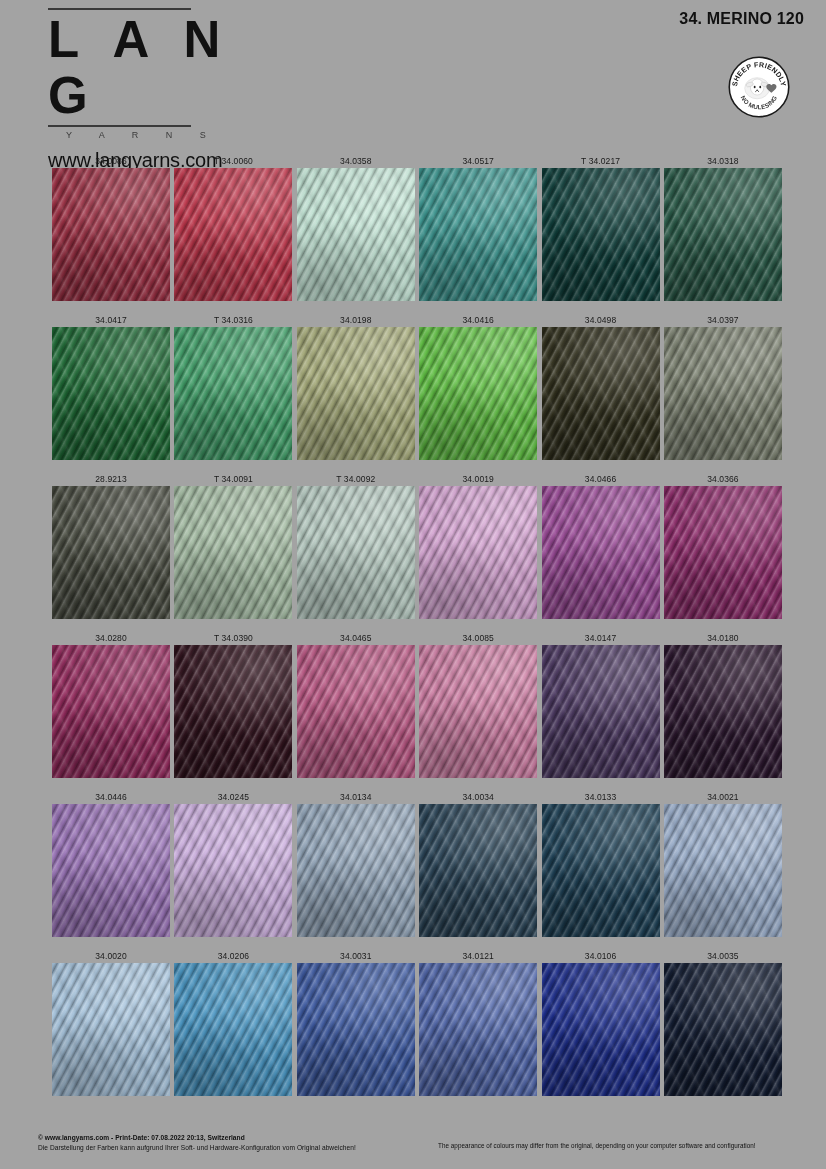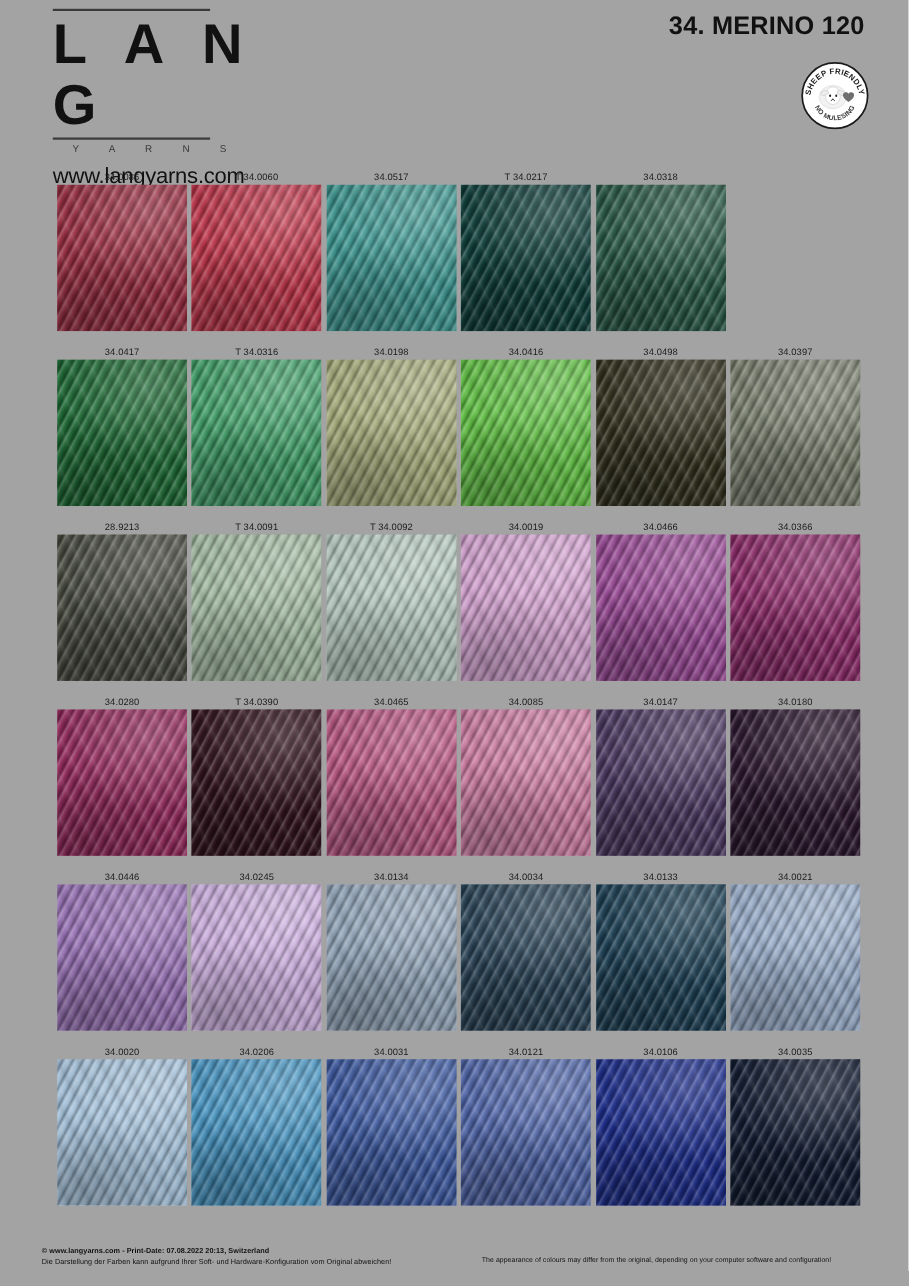--- a/index.html
+++ b/index.html
@@ -47,22 +47,22 @@
     font-family: "Liberation Sans", sans-serif;
     font-size: 20px;
     color: #111;
     margin-left: 2px;
     margin-top: 9px;
     letter-spacing: -0.2px;
   }
 
   .card-title {
     position: absolute;
-    right: 40px; top: 10px;
-    font-size: 23px;
+    right: 22px; top: 10px;
+    font-size: 16px;
     font-weight: bold;
     color: #111;
     letter-spacing: 0.2px;
   }
 
   
   .badge {
     position: absolute;
     right: 36px; top: 56px;
     width: 62px; height: 62px;
@@ -210,20 +210,28 @@
       </div>
       <div class="cell">
         <div class="cell-label">T 34.0060</div>
         <div class="swatch" style="background-color: rgb(192, 55, 76);">
             <div class="strands"></div>
             <div class="strands2"></div>
             <div class="shade"></div>
           </div>
       </div>
       <div class="cell">
+        <div class="cell-label">34.0358</div>
+        <div class="swatch" style="background-color: rgb(196, 229, 214);">
+            <div class="strands"></div>
+            <div class="strands2"></div>
+            <div class="shade"></div>
+          </div>
+      </div>
+      <div class="cell">
         <div class="cell-label">34.0517</div>
         <div class="swatch" style="background-color: rgb(62, 151, 145);">
             <div class="strands"></div>
             <div class="strands2"></div>
             <div class="shade"></div>
           </div>
       </div>
       <div class="cell">
         <div class="cell-label">T 34.0217</div>
         <div class="swatch" style="background-color: rgb(16, 64, 60);">

